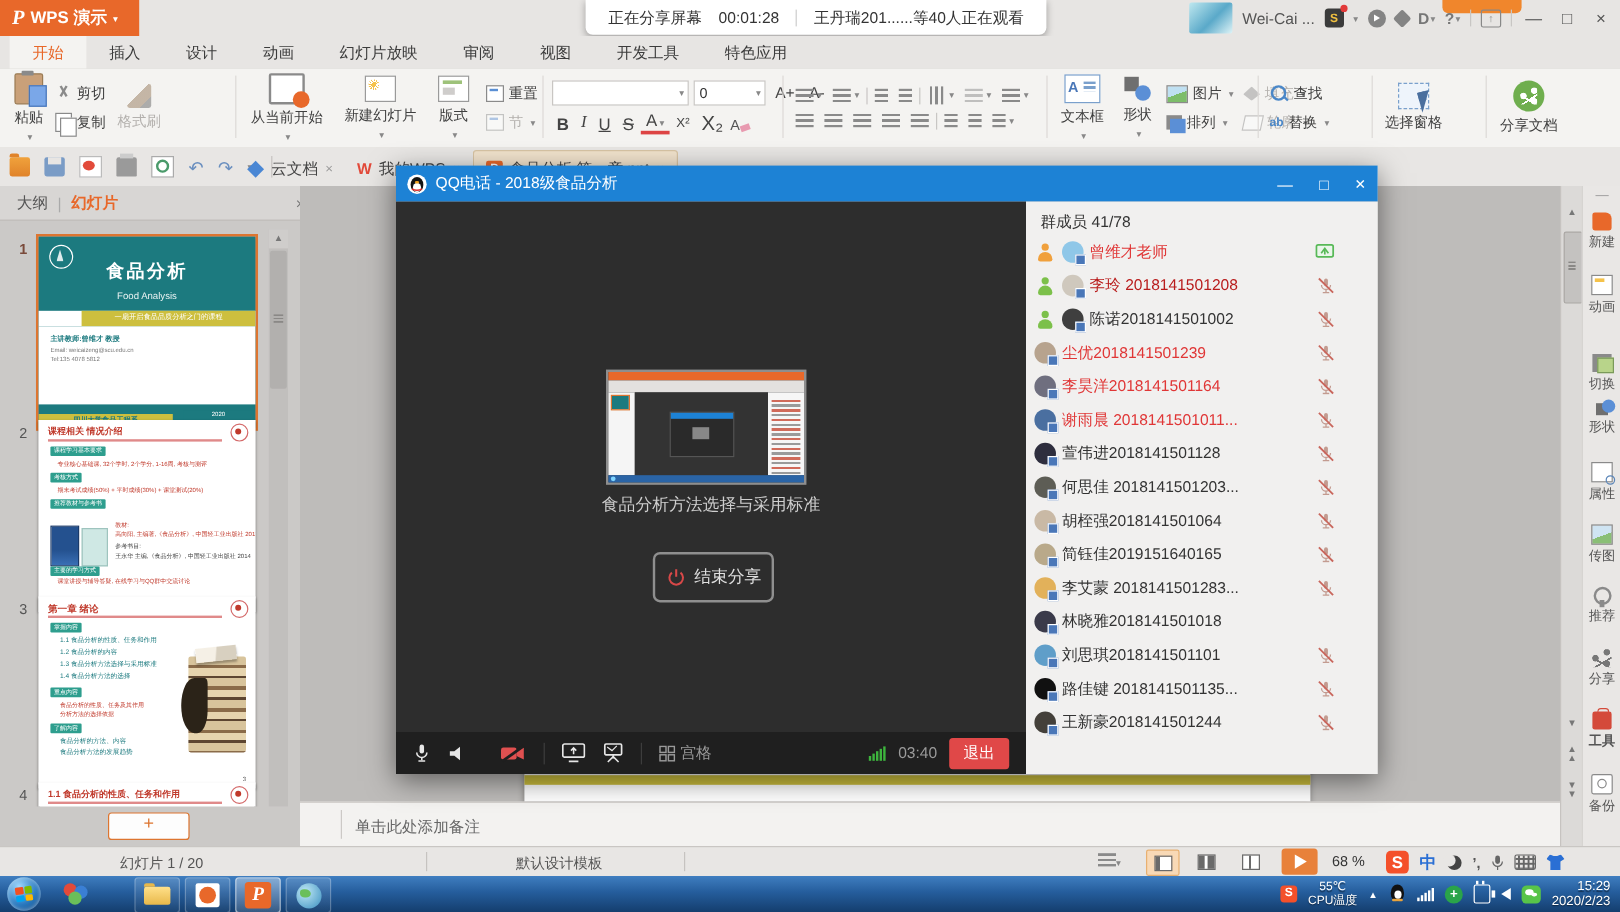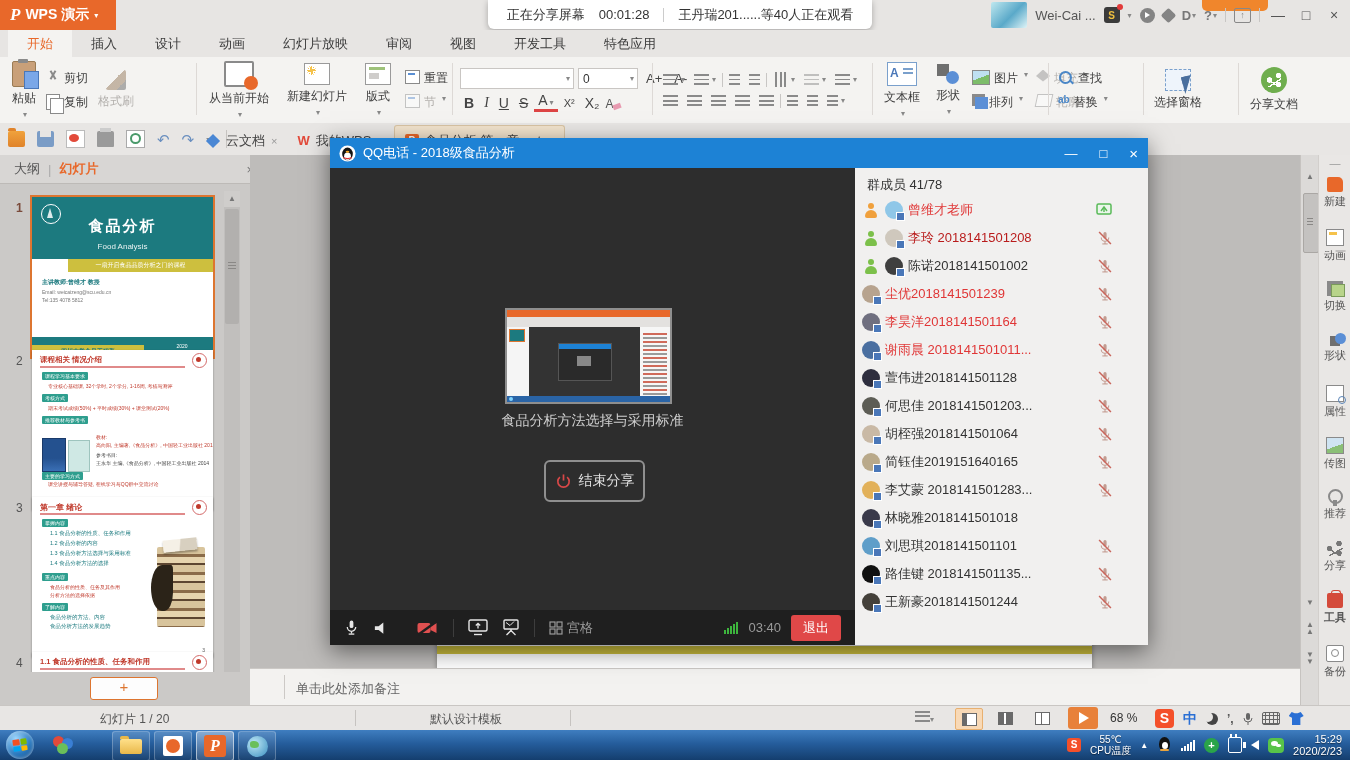--- a/index.html
+++ b/index.html
@@ -33,21 +33,21 @@
 #tabrow{position:absolute;left:0;top:30px;width:1350px;height:27px;background:#e7e5e3;display:flex;align-items:stretch;padding-left:8px;}
 .rtab{display:flex;align-items:center;padding:0 19px;font-size:13px;color:#3c3c3c;cursor:pointer;}
 .rtab.active{background:#f4f3f1;color:#e8682a;}
 
 #ribbon{position:absolute;left:0;top:57px;width:1350px;height:66px;background:#f4f3f1;border-bottom:1px solid #d6d3d0;}
 .rsep{position:absolute;top:6px;width:1px;height:52px;background:#ddd9d6;}
 .rgroup{position:absolute;top:0;height:66px;display:flex;align-items:center;gap:6px;}
 .rb-big{display:flex;flex-direction:column;align-items:center;justify-content:center;gap:3px;padding:2px 4px;height:58px;cursor:pointer;}
 .rb-big .lbl{font-size:12px;color:#3f3f3f;white-space:nowrap;}
 .rb-col{display:flex;flex-direction:column;justify-content:center;gap:7px;height:58px;}
-.rb-sm{display:flex;align-items:flex-start;gap:4px;font-size:12px;color:#3f3f3f;cursor:pointer;white-space:nowrap;}
+.rb-sm{display:flex;align-items:center;gap:4px;font-size:12px;color:#3f3f3f;cursor:pointer;white-space:nowrap;}
 .disabled,.disabled .lbl{color:#b3b0ad !important;}
 .disabled .ic{opacity:.45;}
 .dd::after{content:"▾";font-size:8px;color:#888;margin-left:2px;}
 .combo{height:19px;border:1px solid #c9c6c3;background:#fff;position:relative;display:flex;align-items:center;padding:0 4px;font-size:12px;color:#333;}
 .combo::after{content:"▾";position:absolute;right:3px;font-size:8px;color:#888;}
 .fmt{font-size:14px;color:#444;padding:0 4px;cursor:pointer;}
 .ic-lines{width:15px;height:11px;background:linear-gradient(#8a8a8a 0 2px,transparent 2px 4.5px,#8a8a8a 4.5px 6.5px,transparent 6.5px 9px,#8a8a8a 9px 11px);}
 .pcell{display:flex;align-items:center;gap:1px;padding:2px 3px;cursor:pointer;}
 
 .ic{display:inline-block;position:relative;}
@@ -418,21 +418,21 @@
           <span class="fmt" style="font-size:13px;">A+</span>
           <span class="fmt" style="font-size:13px;">A-</span>
         </div>
         <div style="display:flex;gap:2px;align-items:center;">
           <span class="fmt" style="font-weight:bold;">B</span>
           <span class="fmt" style="font-style:italic;font-family:'Liberation Serif',serif;">I</span>
           <span class="fmt" style="text-decoration:underline;">U</span>
           <span class="fmt" style="text-decoration:line-through;">S</span>
           <span class="fmt dd" style="border-bottom:3px solid #d44;line-height:13px;">A</span>
           <span class="fmt" style="font-size:11px;">X²</span>
-          <span class="fmt" style="font-size:14px;">X₂</span>
+          <span class="fmt" style="font-size:17px;">X₂</span>
           <span class="ic ic-eraser">A</span>
         </div>
       </div>
     </div>
     <div class="rsep" style="left:652px;"></div>
 
     <div class="rgroup" style="left:660px;">
       <div class="rb-col" style="gap:6px;">
         <div style="display:flex;gap:3px;align-items:center;">
           <span class="pcell dd">
@@ -687,21 +687,21 @@
   <div id="rail">
     <span class="rail-collapse">—</span>
     <div class="rail-item" style="top:22px;">
         <span class="ri ri-new"></span>
         <span class="rlbl">新建</span>
       </div>
     <div class="rail-item" style="top:74px;">
         <span class="ri ri-anim"></span>
         <span class="rlbl">动画</span>
       </div>
-    <div class="rail-item" style="top:126px;">
+    <div class="rail-item" style="top:140px;">
         <span class="ri ri-trans"></span>
         <span class="rlbl">切换</span>
       </div>
     <div class="rail-item" style="top:178px;">
         <span class="ri ri-shape"></span>
         <span class="rlbl">形状</span>
       </div>
     <div class="rail-item" style="top:230px;">
         <span class="ri ri-prop"></span>
         <span class="rlbl">属性</span>

